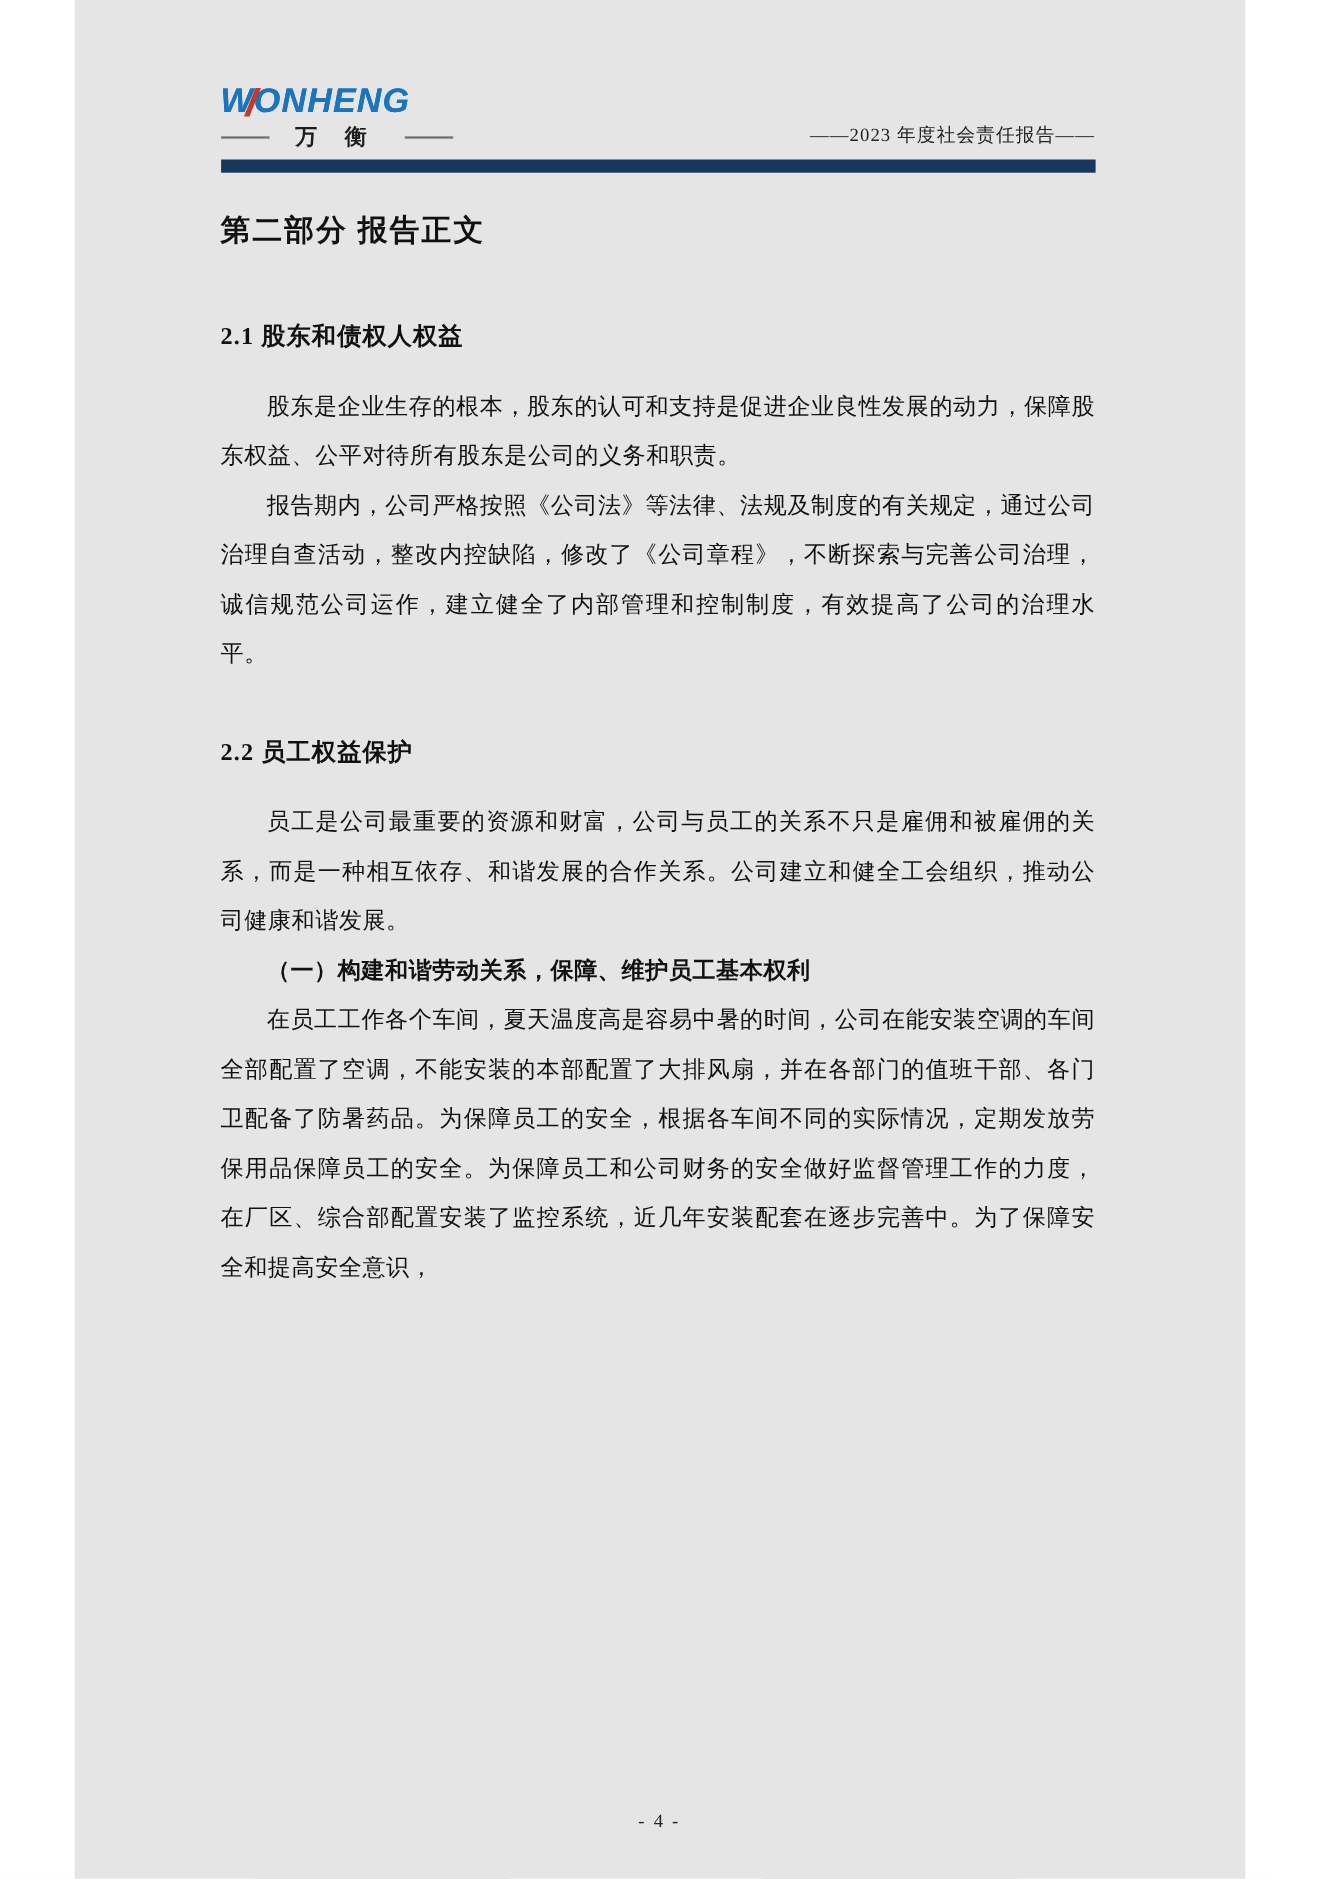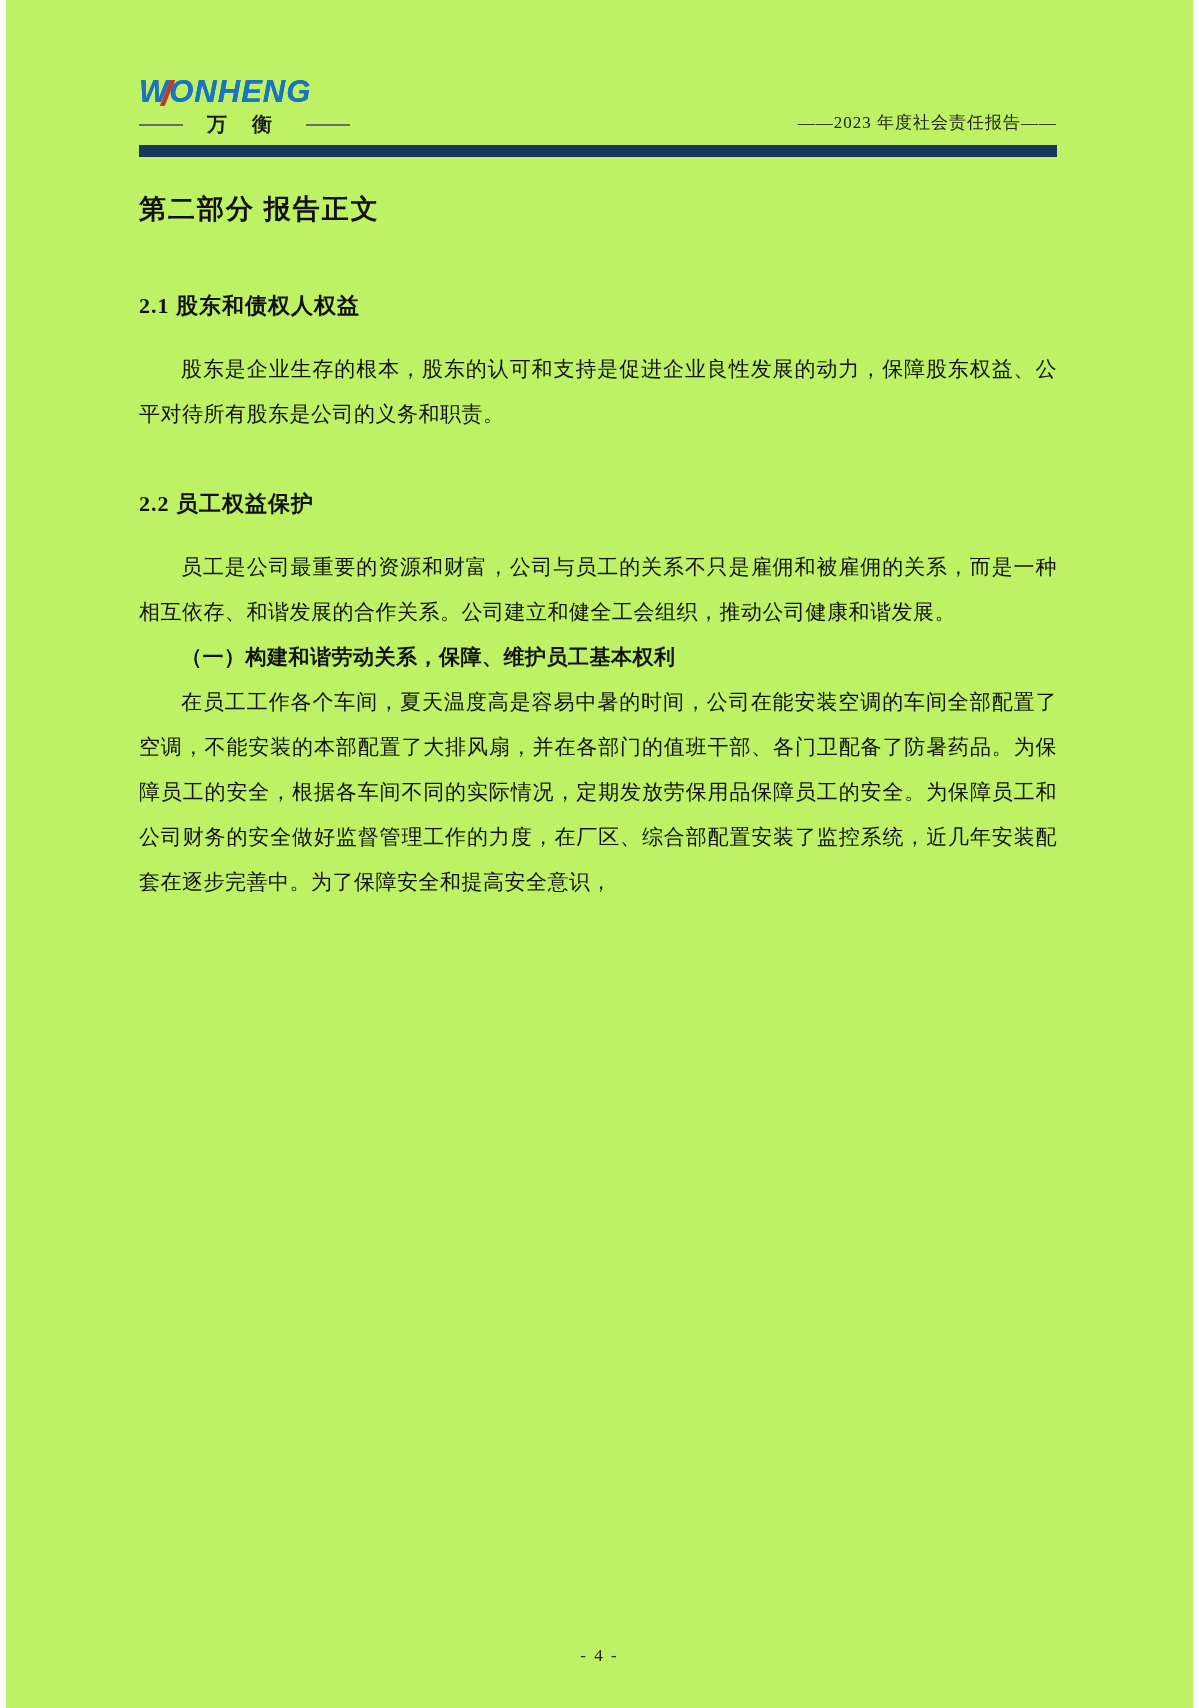--- a/index.html
+++ b/index.html
@@ -1,22 +1,22 @@
 <!DOCTYPE html>
 <html><head>
 <meta charset="utf-8">
 <style>
   * { margin: 0; padding: 0; box-sizing: border-box; }
   html, body { background: #ffffff; }
   .page {
     position: relative;
-    width: 1187px;
+    width: 1064px;
     height: 1708px;
     margin: 0 auto;
-    background: #bef264;
+    background: #e5e5e5;
     font-family: "Liberation Serif", "DejaVu Serif", serif;
     color: #111111;
     overflow: hidden;
   }
   .content { padding: 0 136px 0 133px; }
 
   
   .header {
     display: flex;
     justify-content: space-between;
@@ -129,20 +129,21 @@
       <div class="report-label">——2023 年度社会责任报告——</div>
     </div>
 
     <div class="header-rule"></div>
 
     <h1 class="doc-title">第二部分 报告正文</h1>
 
     <section>
       <h2 class="section-heading sh-1">2.1 股东和债权人权益</h2>
       <p class="para first">股东是企业生存的根本，股东的认可和支持是促进企业良性发展的动力，保障股东权益、公平对待所有股东是公司的义务和职责。</p>
+      <p class="para">报告期内，公司严格按照《公司法》等法律、法规及制度的有关规定，通过公司治理自查活动，整改内控缺陷，修改了《公司章程》，不断探索与完善公司治理，诚信规范公司运作，建立健全了内部管理和控制制度，有效提高了公司的治理水平。</p>
     </section>
 
     <section>
       <h2 class="section-heading sh-2">2.2 员工权益保护</h2>
       <p class="para first">员工是公司最重要的资源和财富，公司与员工的关系不只是雇佣和被雇佣的关系，而是一种相互依存、和谐发展的合作关系。公司建立和健全工会组织，推动公司健康和谐发展。</p>
       <p class="para subheading">（一）构建和谐劳动关系，保障、维护员工基本权利</p>
       <p class="para">在员工工作各个车间，夏天温度高是容易中暑的时间，公司在能安装空调的车间全部配置了空调，不能安装的本部配置了大排风扇，并在各部门的值班干部、各门卫配备了防暑药品。为保障员工的安全，根据各车间不同的实际情况，定期发放劳保用品保障员工的安全。为保障员工和公司财务的安全做好监督管理工作的力度，在厂区、综合部配置安装了监控系统，近几年安装配套在逐步完善中。为了保障安全和提高安全意识，</p>
     </section>
 
   </div>

